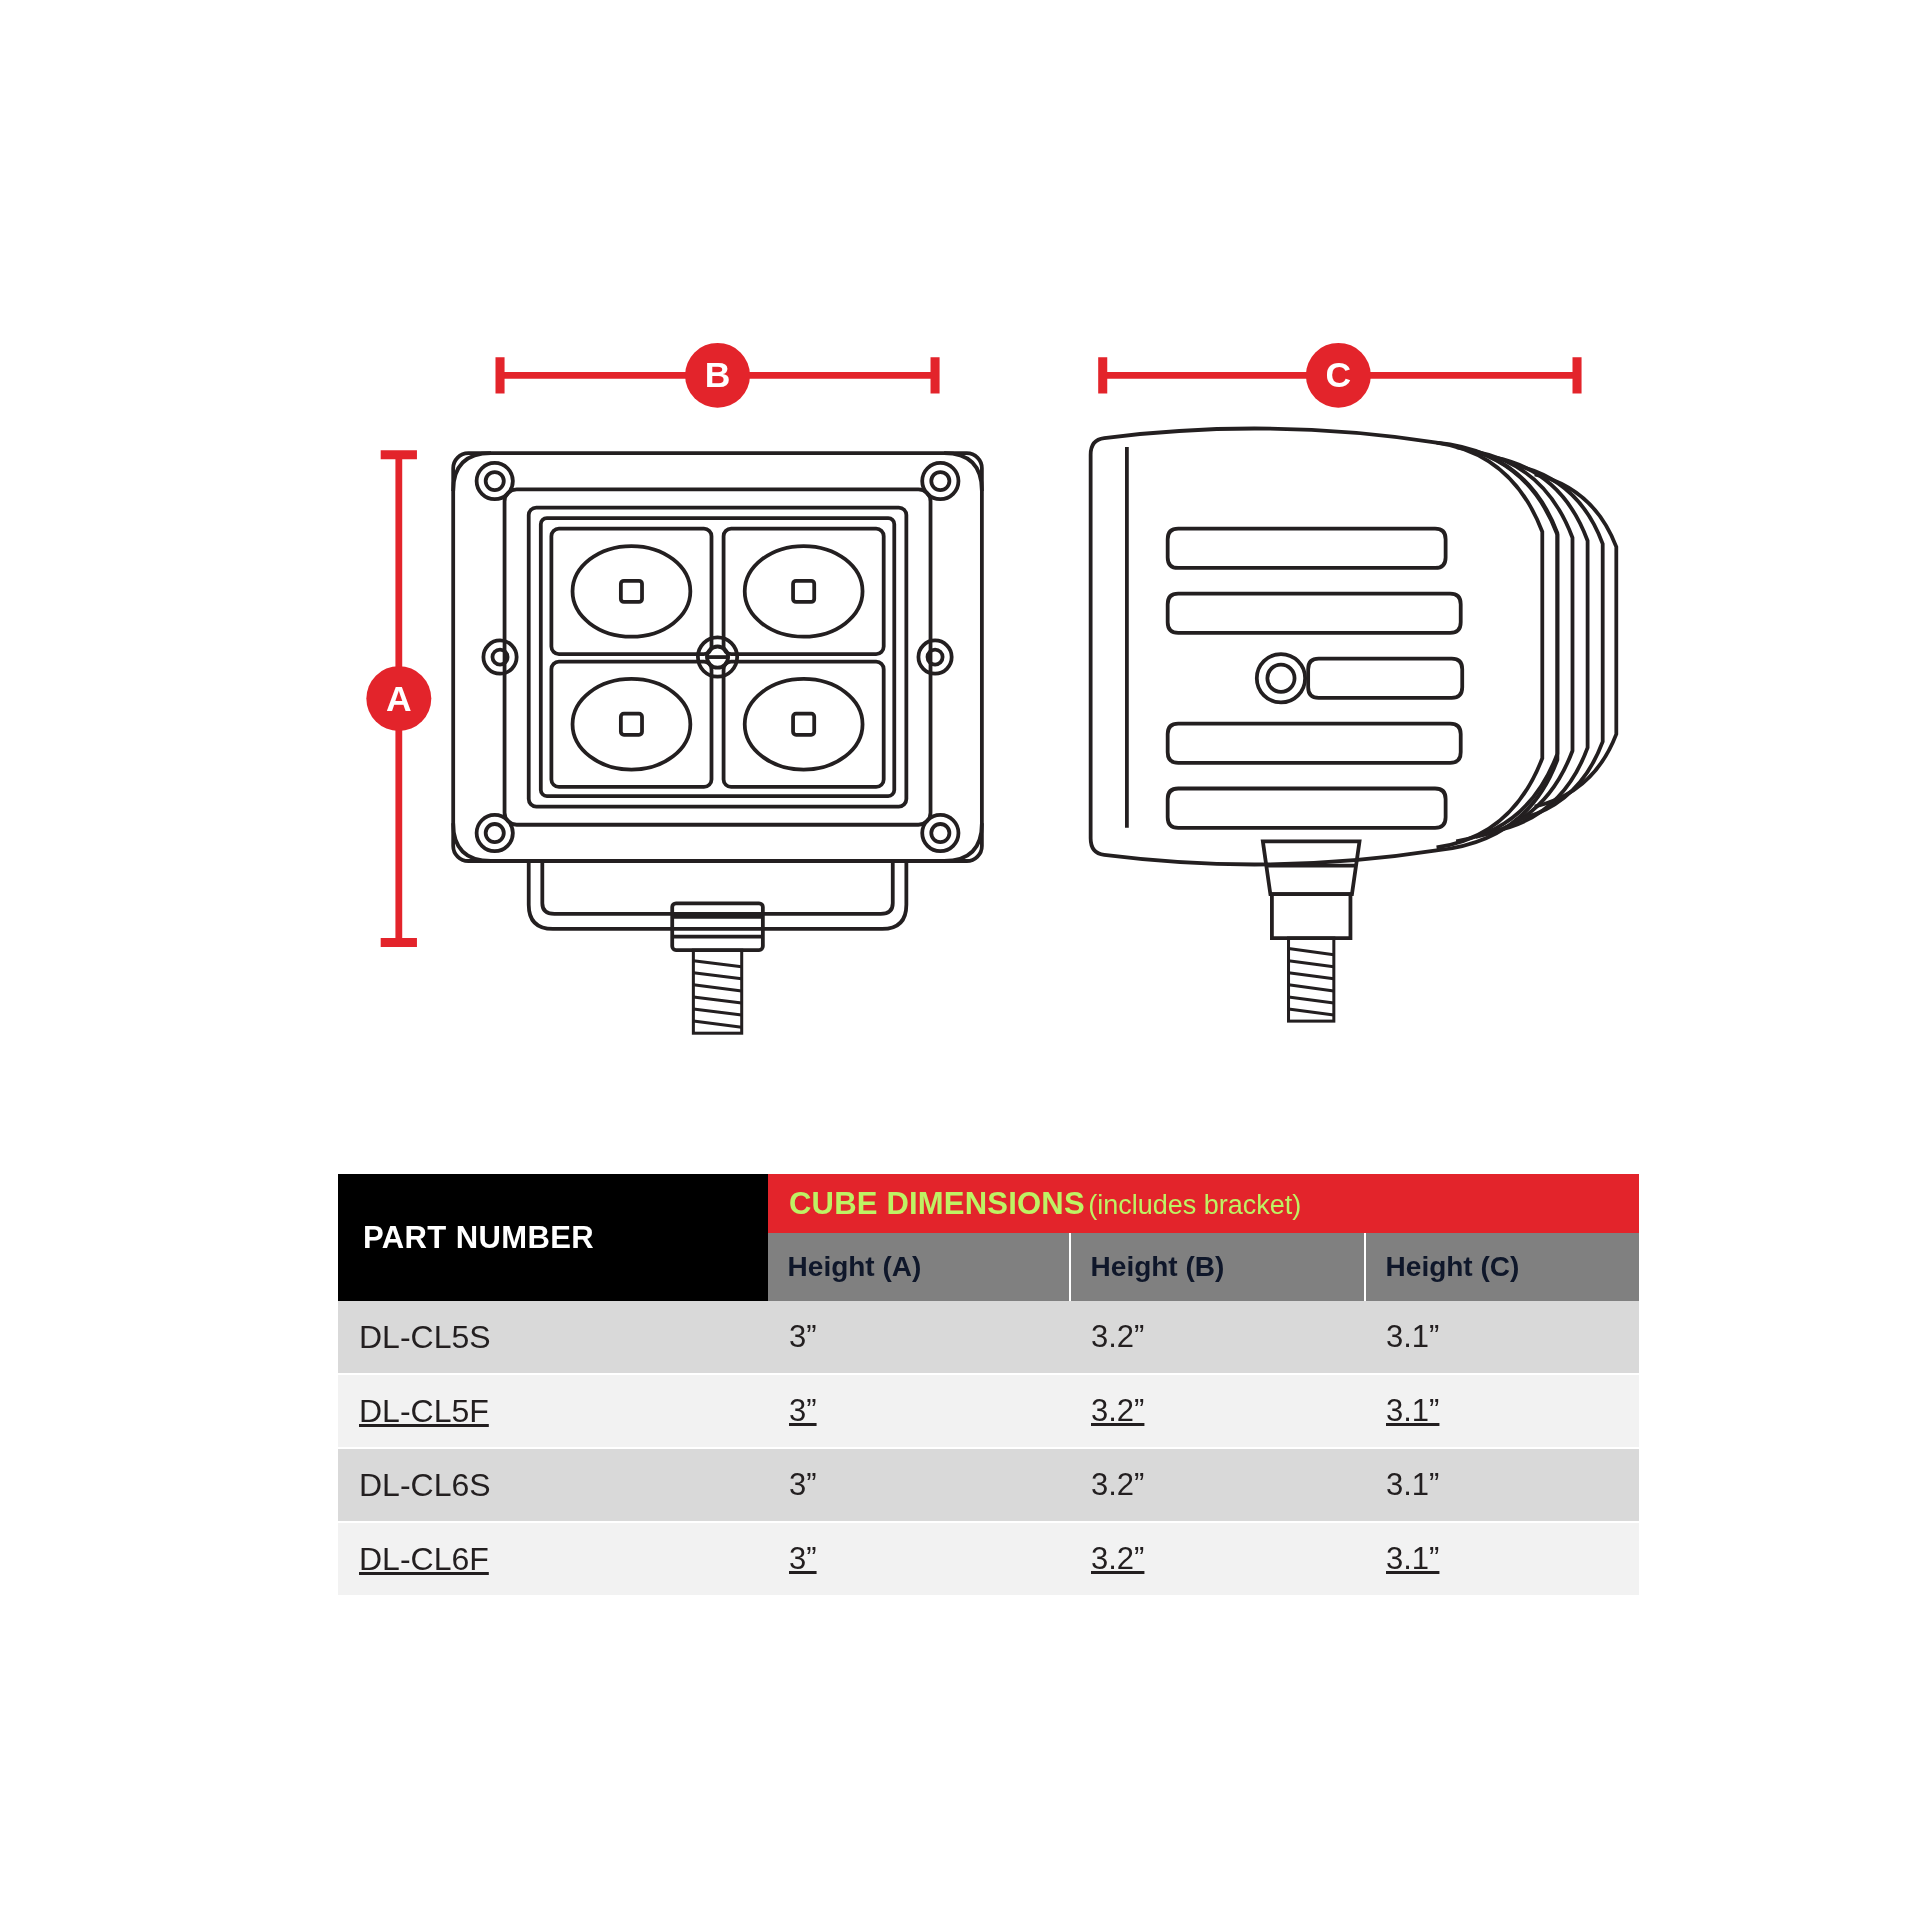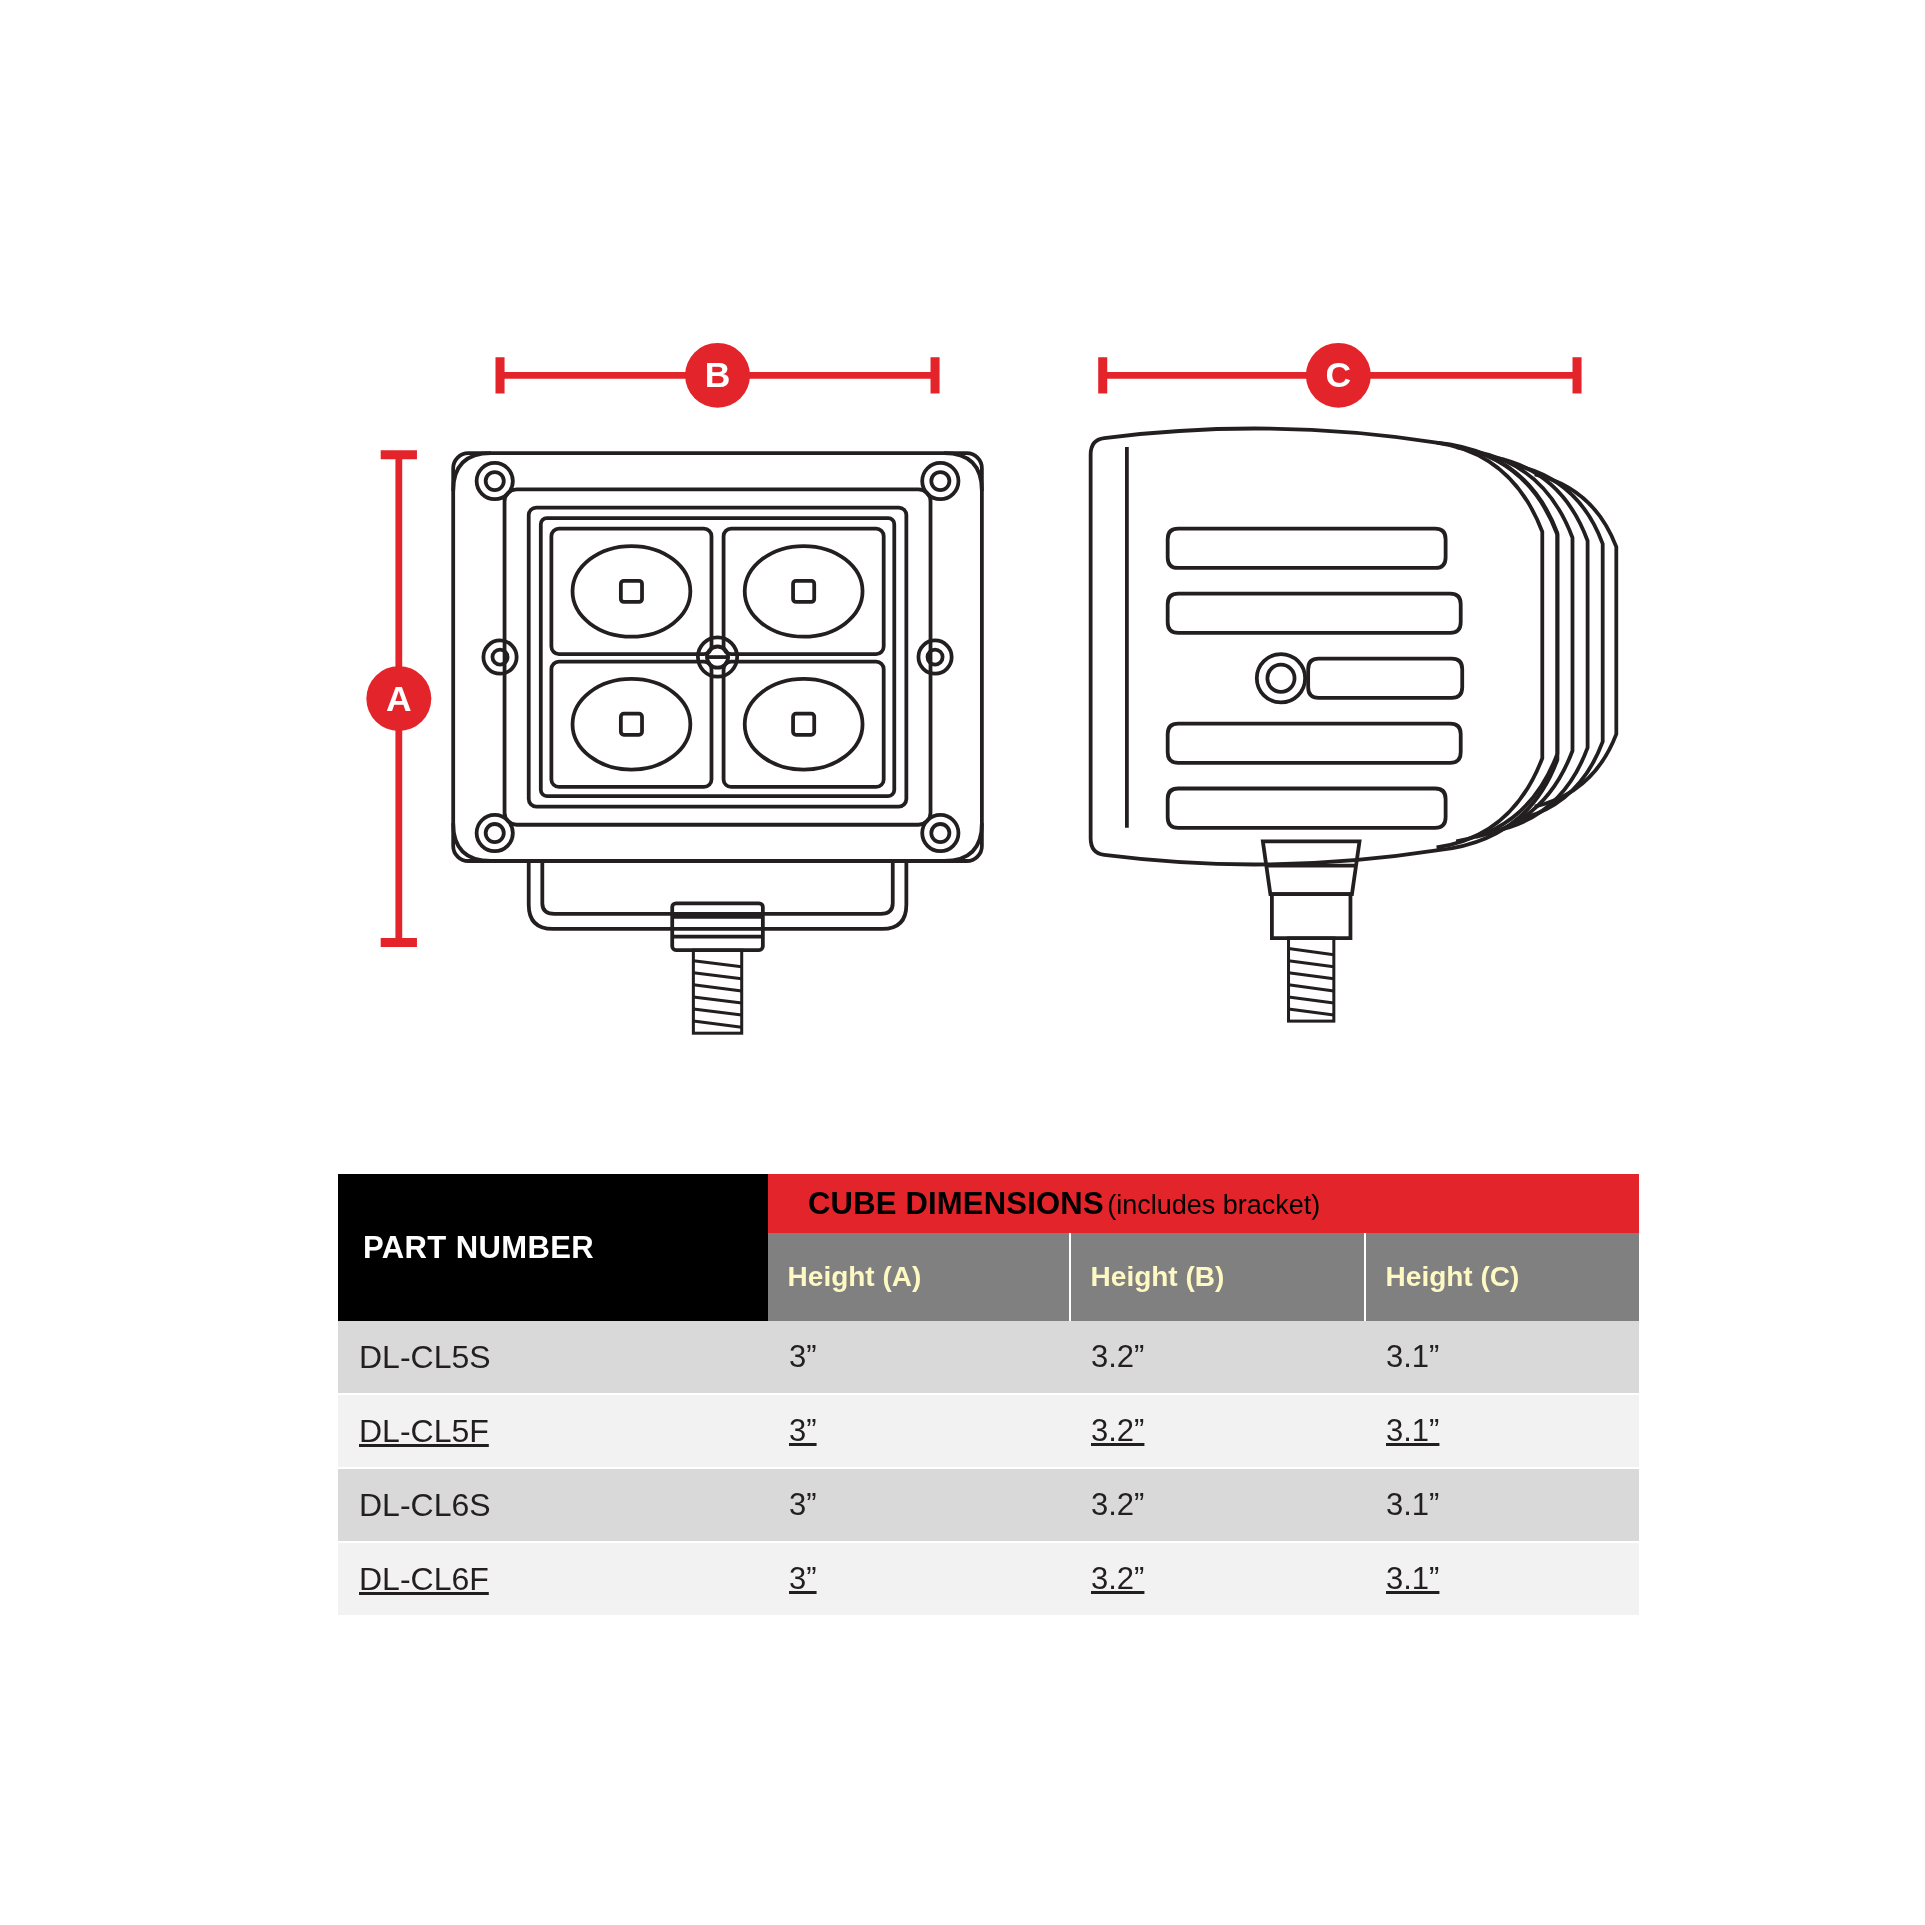--- a/index.html
+++ b/index.html
@@ -61,43 +61,43 @@
     font-size: 31px;
     font-weight: bold;
     letter-spacing: 0.4px;
     vertical-align: middle;
     text-align: left;
     padding-left: 25px;
     height: 127px;
   }
   .cube-head {
     background: #e3242b;
-    color: #000000;
+    color: #bef264;
     text-align: left;
-    padding-left: 40px;
+    padding-left: 21px;
     height: 59px;
     vertical-align: middle;
   }
   .cube-head .main {
     font-size: 31px;
     font-weight: bold;
     letter-spacing: 0.2px;
   }
   .cube-head .sub {
     font-size: 27px;
     font-weight: normal;
   }
   .sub-head {
     background: #808080;
-    color: #fef9c3;
+    color: #0f172a;
     font-size: 28px;
     font-weight: bold;
     text-align: left;
     padding-left: 19.6px;
-    height: 88px;
+    height: 68px;
     vertical-align: middle;
     border-left: 2.3px solid #ffffff;
   }
   .sub-head.first { border-left: none; }
 
   td.cell {
     font-size: 31px;
     color: #231f20;
     height: 72px;
     vertical-align: middle;

